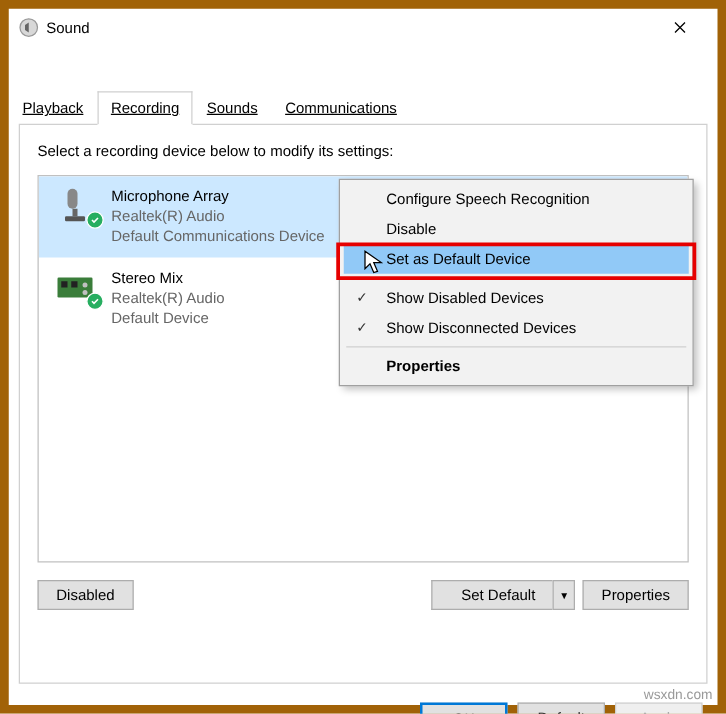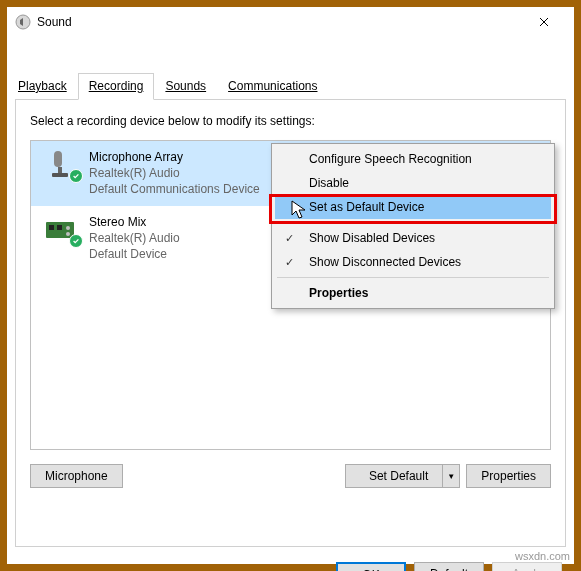--- a/index.html
+++ b/index.html
@@ -124,21 +124,21 @@
         <div class="devinfo">
           <div class="devname">Stereo Mix</div>
           <div class="devsub">Realtek(R) Audio</div>
           <div class="devsub">Default Device</div>
         </div>
       </div>
 
     </div>
 
     <div class="bottomrow">
-      <div class="btn">Microphone</div>
+      <div class="btn">Disabled</div>
       <div class="rightbtns">
         <div class="splitbtn">
           <div class="btn">Set Default</div>
           <div class="drop">▼</div>
         </div>
         <div class="btn">Properties</div>
       </div>
     </div>
   </div>
 

